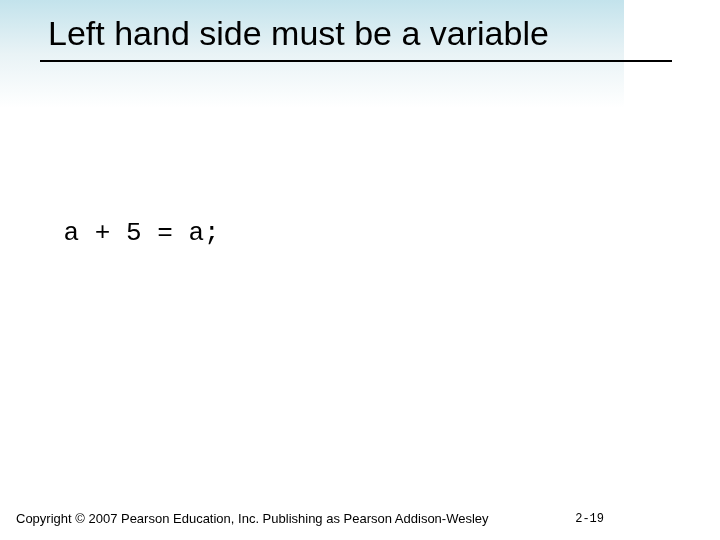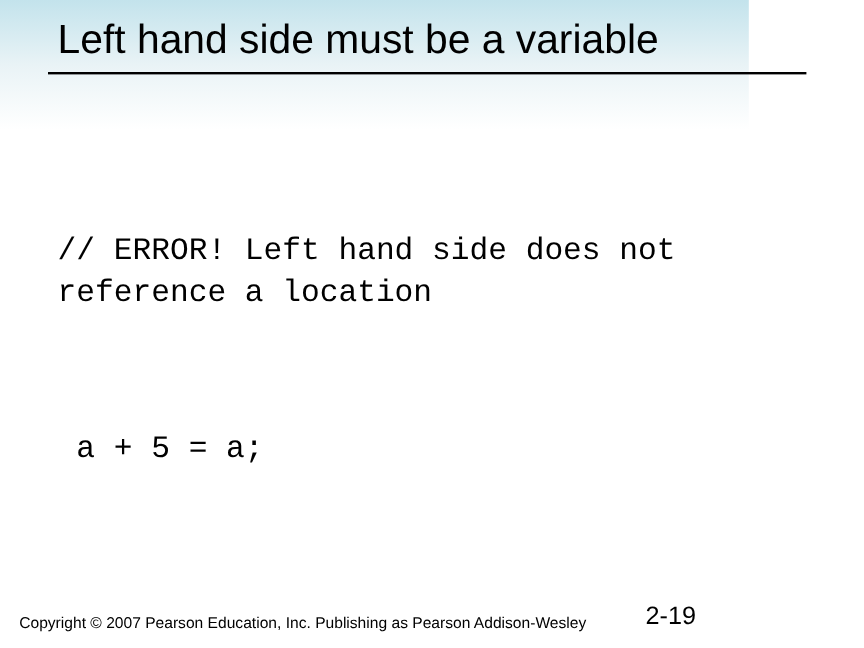--- a/index.html
+++ b/index.html
@@ -53,37 +53,36 @@
   .footer-left {
     position: absolute;
     left: 16px;
     bottom: 14px;
     font-family: Liberation Sans, sans-serif;
     font-size: 13px;
     color: #000000;
   }
   .footer-right {
     position: absolute;
-    right: 44px;
+    right: 20px;
     bottom: 14px;
-    font-family: Liberation Sans, sans-serif;
-    font-size: 21px;
+    font-family: Liberation Mono, monospace;
+    font-size: 12px;
     color: #000000;
   }
 </style>
 </head>
 <body>
 
 <div class="slide">
 
   <div class="title">Left hand side must be a variable</div>
   <div class="title-underline"></div>
 
   <div class="body">
-    <div>// ERROR! Left hand side does not reference a location</div>
     <div class="block2"> a + 5 = a;</div>
     
   </div>
 
   <div class="footer-left">Copyright © 2007 Pearson Education, Inc. Publishing as Pearson Addison-Wesley</div>
   <div class="footer-right">2-19</div>
 
 </div>
 
 </body></html>

